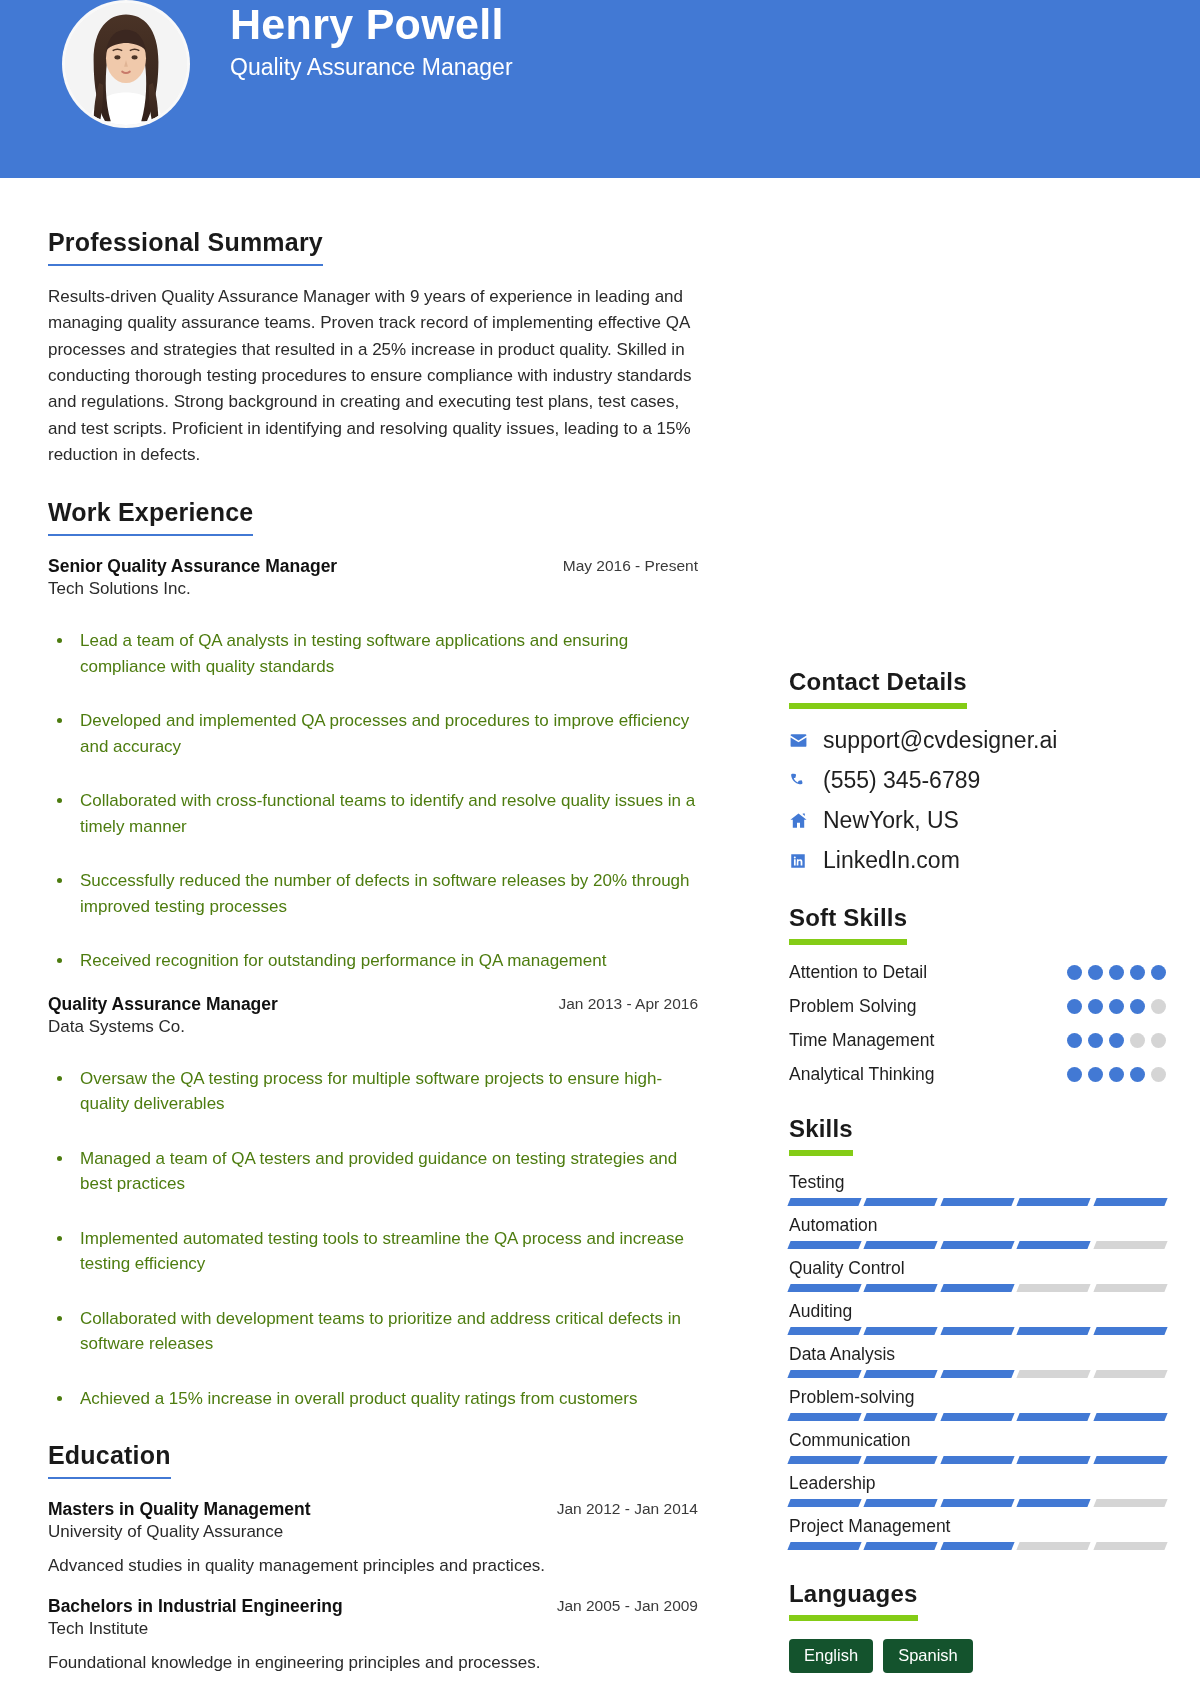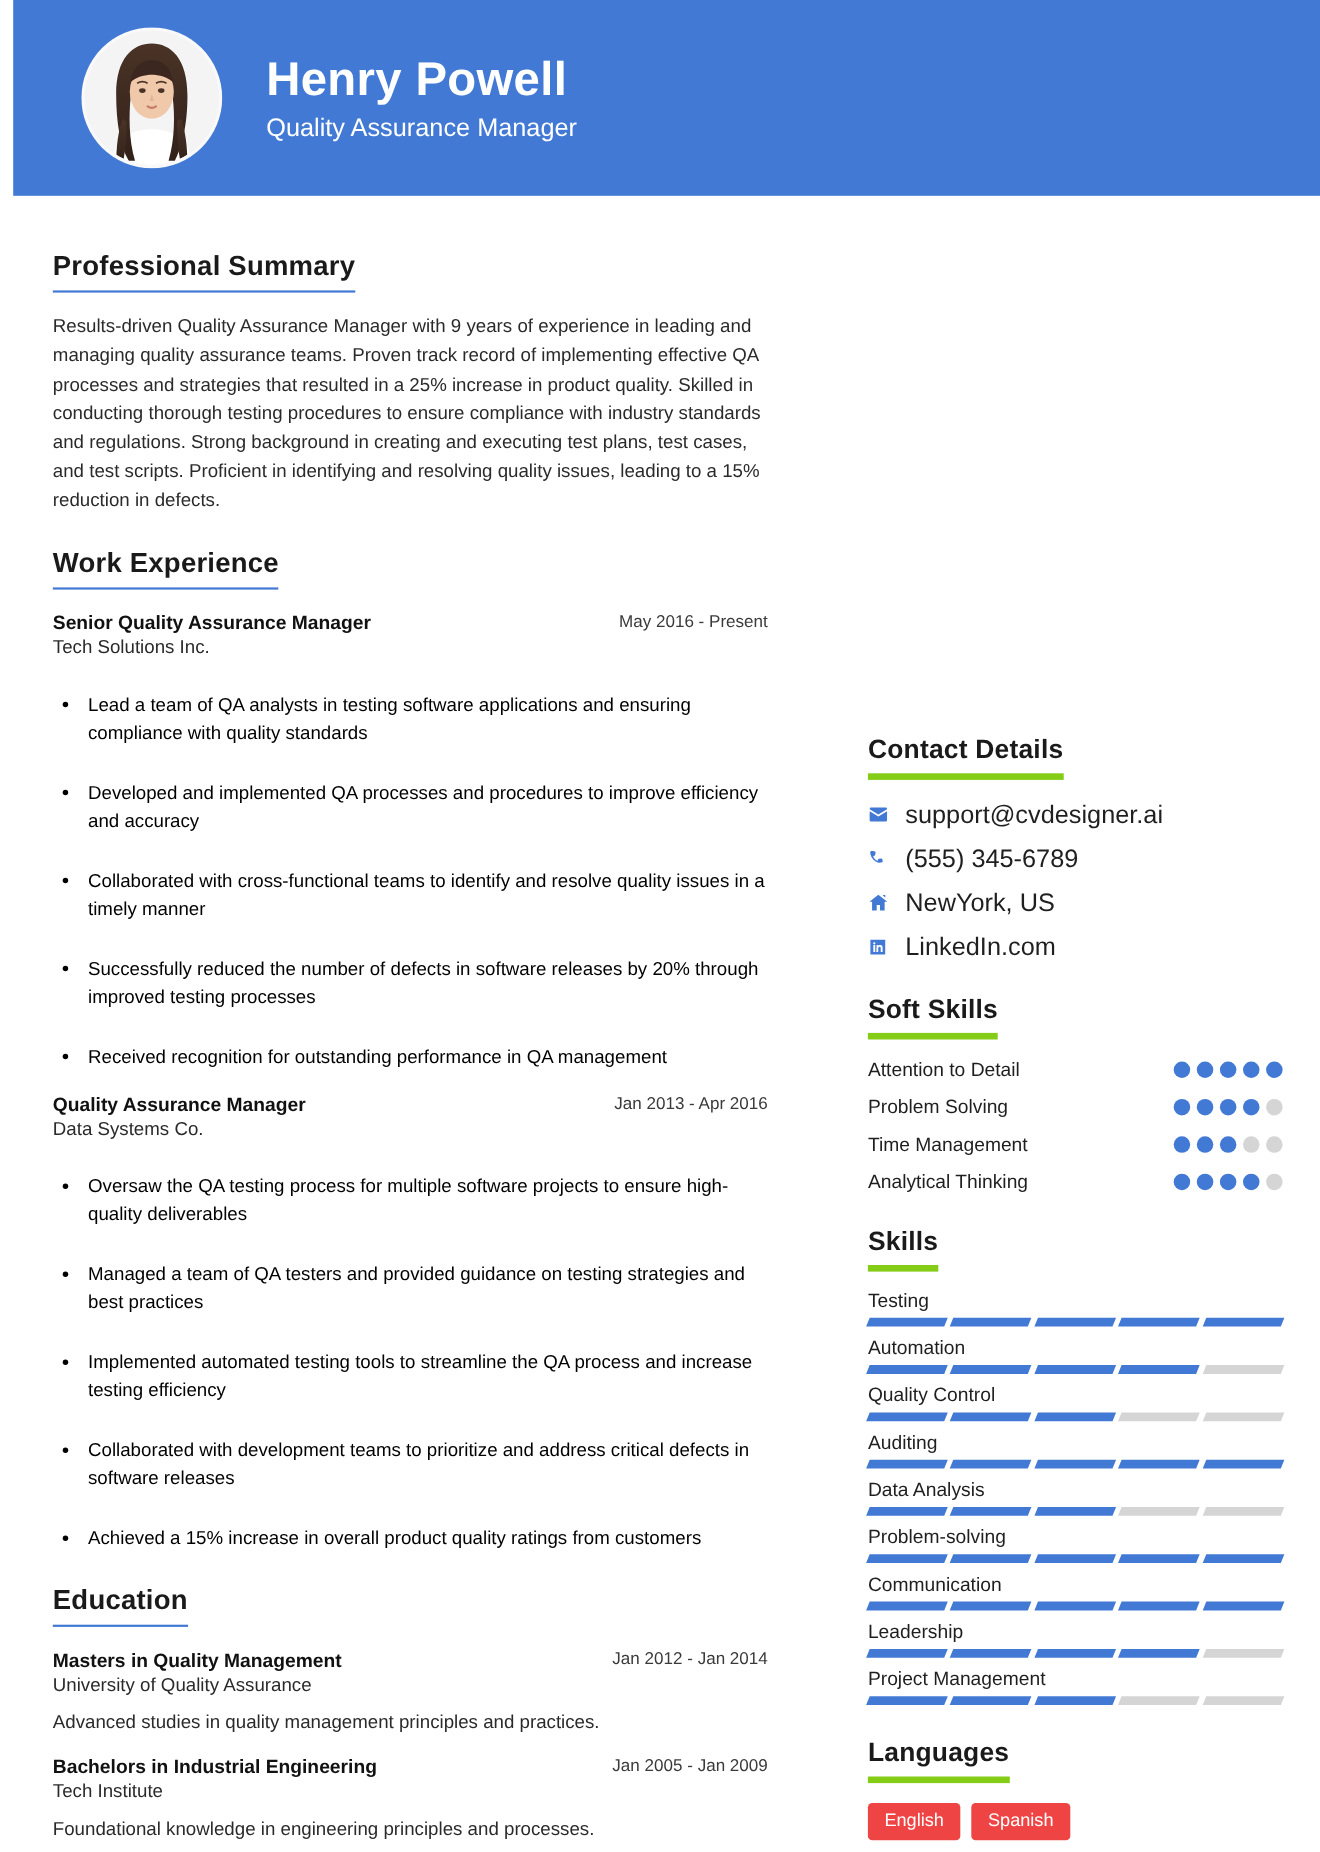--- a/index.html
+++ b/index.html
@@ -14,23 +14,21 @@
     min-height: 1684px;
     background: #fff;
     position: relative;
   }
 
   
   .header {
     height: 178px;
     background: #4279d4;
     display: flex;
-    align-items: center;
     padding-left: 62px;
-    margin-left: 12px;
   }
   .avatar-wrap {
     width: 128px;
     height: 128px;
     border-radius: 50%;
     background: #f2f2f2;
     overflow: hidden;
     flex: 0 0 128px;
     position: relative;
     border: 3px solid rgba(255,255,255,0.55);
@@ -121,21 +119,21 @@
     color: #2a2a2a;
     margin-top: 2px;
   }
   ul.bullets {
     margin: 10px 0 0 26px;
     padding: 0;
   }
   ul.bullets li {
     font-size: 17px;
     line-height: 1.5;
-    color: #000000;
+    color: #4d7c0f;
     margin-bottom: 2px;
     padding-left: 6px;
     max-width: 640px;
     margin-top: 29px;
   }
   .edu-desc {
     font-size: 17px;
     color: #2a2a2a;
     margin-top: 14px;
   }
@@ -205,21 +203,21 @@
   .dot.on { background: #4279d4; }
 
   
   .lang-list {
     margin-top: 18px;
     display: flex;
     gap: 10px;
     flex-wrap: wrap;
   }
   .lang-chip {
-    background: #ef4444;
+    background: #14532d;
     color: #fff;
     font-size: 16.5px;
     padding: 7px 15px 8px 15px;
     border-radius: 4px;
   }
 </style>
 </head>
 <body>
 
 <div class="page">

